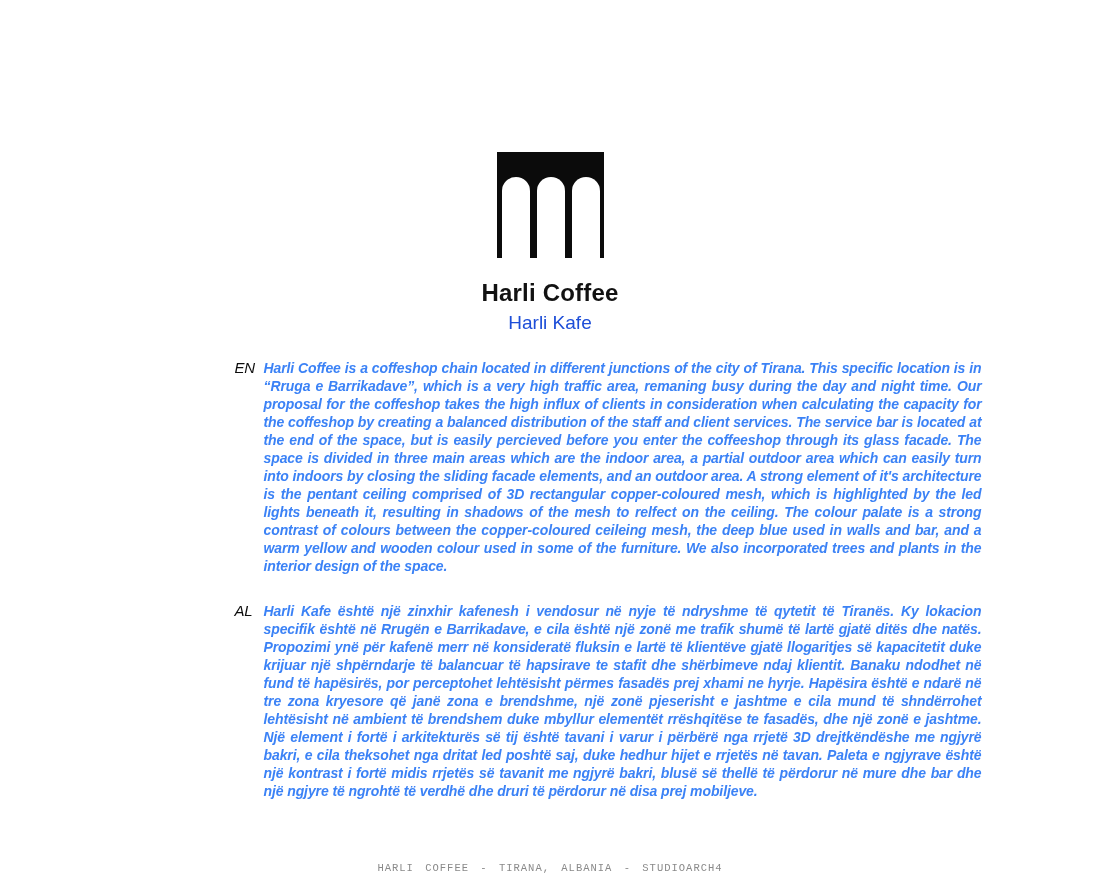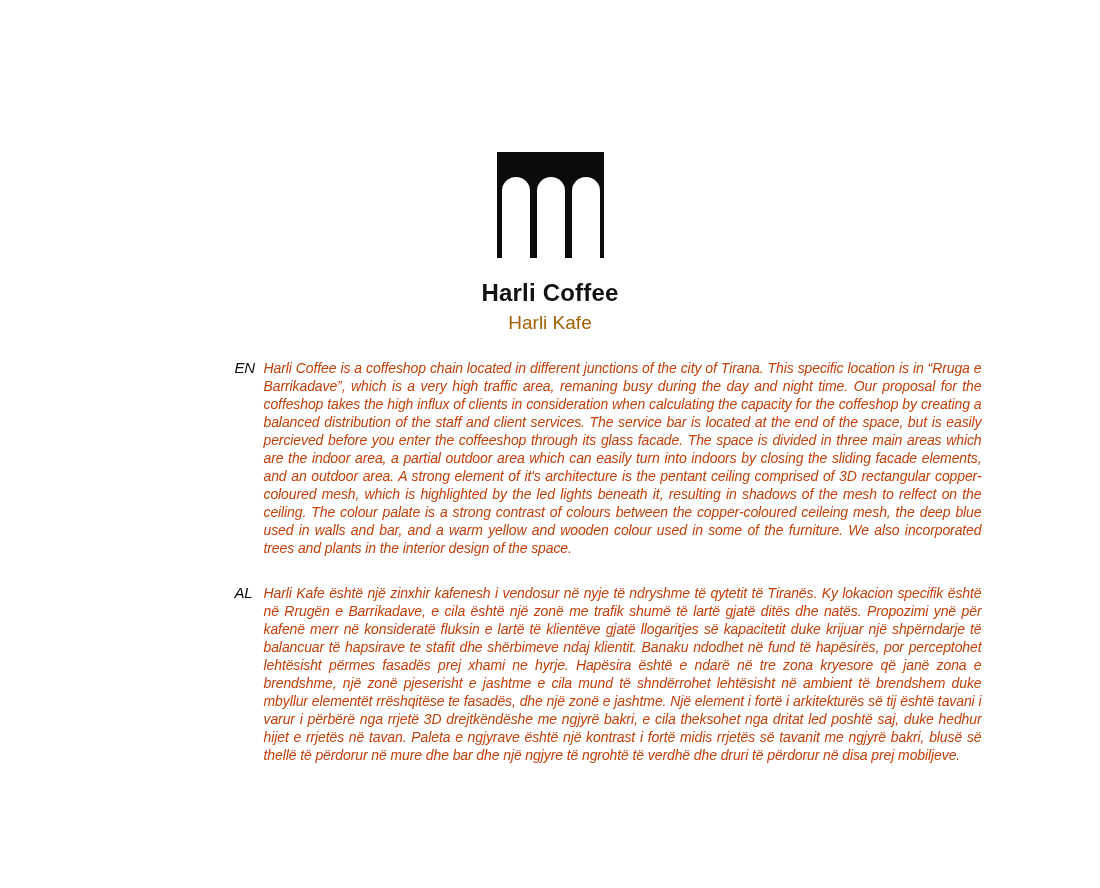--- a/index.html
+++ b/index.html
@@ -26,21 +26,21 @@
     margin-top: 21px;
     font-size: 24px;
     font-weight: bold;
     letter-spacing: 0.2px;
     color: #121212;
   }
   .subtitle {
     margin-top: 5px;
     font-size: 19px;
     font-weight: normal;
-    color: #a16207;
+    color: #1d4ed8;
   }
   .content {
     position: absolute;
     left: 200px;
     top: 345px;
     width: 718px;
   }
   .lang-section {
     position: relative;
     margin-bottom: 27px;
@@ -55,21 +55,22 @@
     color: #0d0d0d;
     letter-spacing: -0.3px;
   }
   .lang-text {
     margin: 0;
     text-align: justify;
     font-style: italic;
     font-size: 14px;
     line-height: 18px;
     letter-spacing: -0.1px;
-    color: #c2410c;
+    color: #3b82f6;
+    font-weight: bold;
   }
   .page-footer {
     position: absolute;
     left: 0;
     right: 0;
     top: 848px;
     text-align: center;
     font-family: "Liberation Mono", monospace;
     font-size: 10.5px;
     letter-spacing: 1px;
@@ -102,14 +103,17 @@
       <p class="lang-text">Harli Coffee is a coffeshop chain located in different junctions of the city of Tirana. This specific location is in “Rruga e Barrikadave”, which is a very high traffic area, remaning busy during the day and night time. Our proposal for the coffeshop takes the high influx of clients in consideration when calculating the capacity for the coffeshop by creating a balanced distribution of the staff and client services. The service bar is located at the end of the space, but is easily percieved before you enter the coffeeshop through its glass facade. The space is divided in three main areas which are the indoor area, a partial outdoor area which can easily turn into indoors by closing the sliding facade elements, and an outdoor area. A strong element of it's architecture is the pentant ceiling comprised of 3D rectangular copper-coloured mesh, which is highlighted by the led lights beneath it, resulting in shadows of the mesh to relfect on the ceiling.  The colour palate is a strong contrast of colours between the copper-coloured ceileing mesh, the deep blue used in walls and bar, and a warm yellow and wooden colour used in some of the furniture. We also incorporated trees and plants in the interior design of the space.</p>
     </section>
 
     <section class="lang-section">
       <span class="lang-label">AL</span>
       <p class="lang-text">Harli Kafe është një zinxhir kafenesh i vendosur në nyje të ndryshme të qytetit të Tiranës. Ky lokacion specifik është në Rrugën e Barrikadave, e cila është një zonë me trafik shumë të lartë gjatë ditës dhe natës. Propozimi ynë për kafenë merr në konsideratë fluksin e lartë të klientëve gjatë llogaritjes së kapacitetit duke krijuar një shpërndarje të balancuar të hapsirave te stafit dhe shërbimeve ndaj klientit. Banaku ndodhet në fund të hapësirës, por perceptohet lehtësisht përmes fasadës prej xhami ne hyrje. Hapësira është e ndarë në tre zona kryesore që janë zona e brendshme, një zonë pjeserisht e jashtme e cila mund të shndërrohet lehtësisht në ambient të brendshem duke mbyllur elementët  rrëshqitëse te fasadës, dhe një zonë e jashtme. Një element i fortë i arkitekturës së tij është tavani i varur i përbërë nga rrjetë 3D drejtkëndëshe me ngjyrë bakri, e cila theksohet nga dritat led poshtë saj, duke hedhur hijet e rrjetës në tavan. Paleta e ngjyrave është një kontrast i fortë midis rrjetës së tavanit me ngjyrë bakri, blusë së thellë të përdorur në mure dhe bar dhe një ngjyre të ngrohtë të verdhë dhe druri të përdorur në disa prej mobiljeve.</p>
     </section>
 
   </main>
 
+  <footer class="page-footer">
+    <span>HARLI COFFEE - TIRANA, ALBANIA - STUDIOARCH4</span>
+  </footer>
 
 </div>
 
 </body></html>

